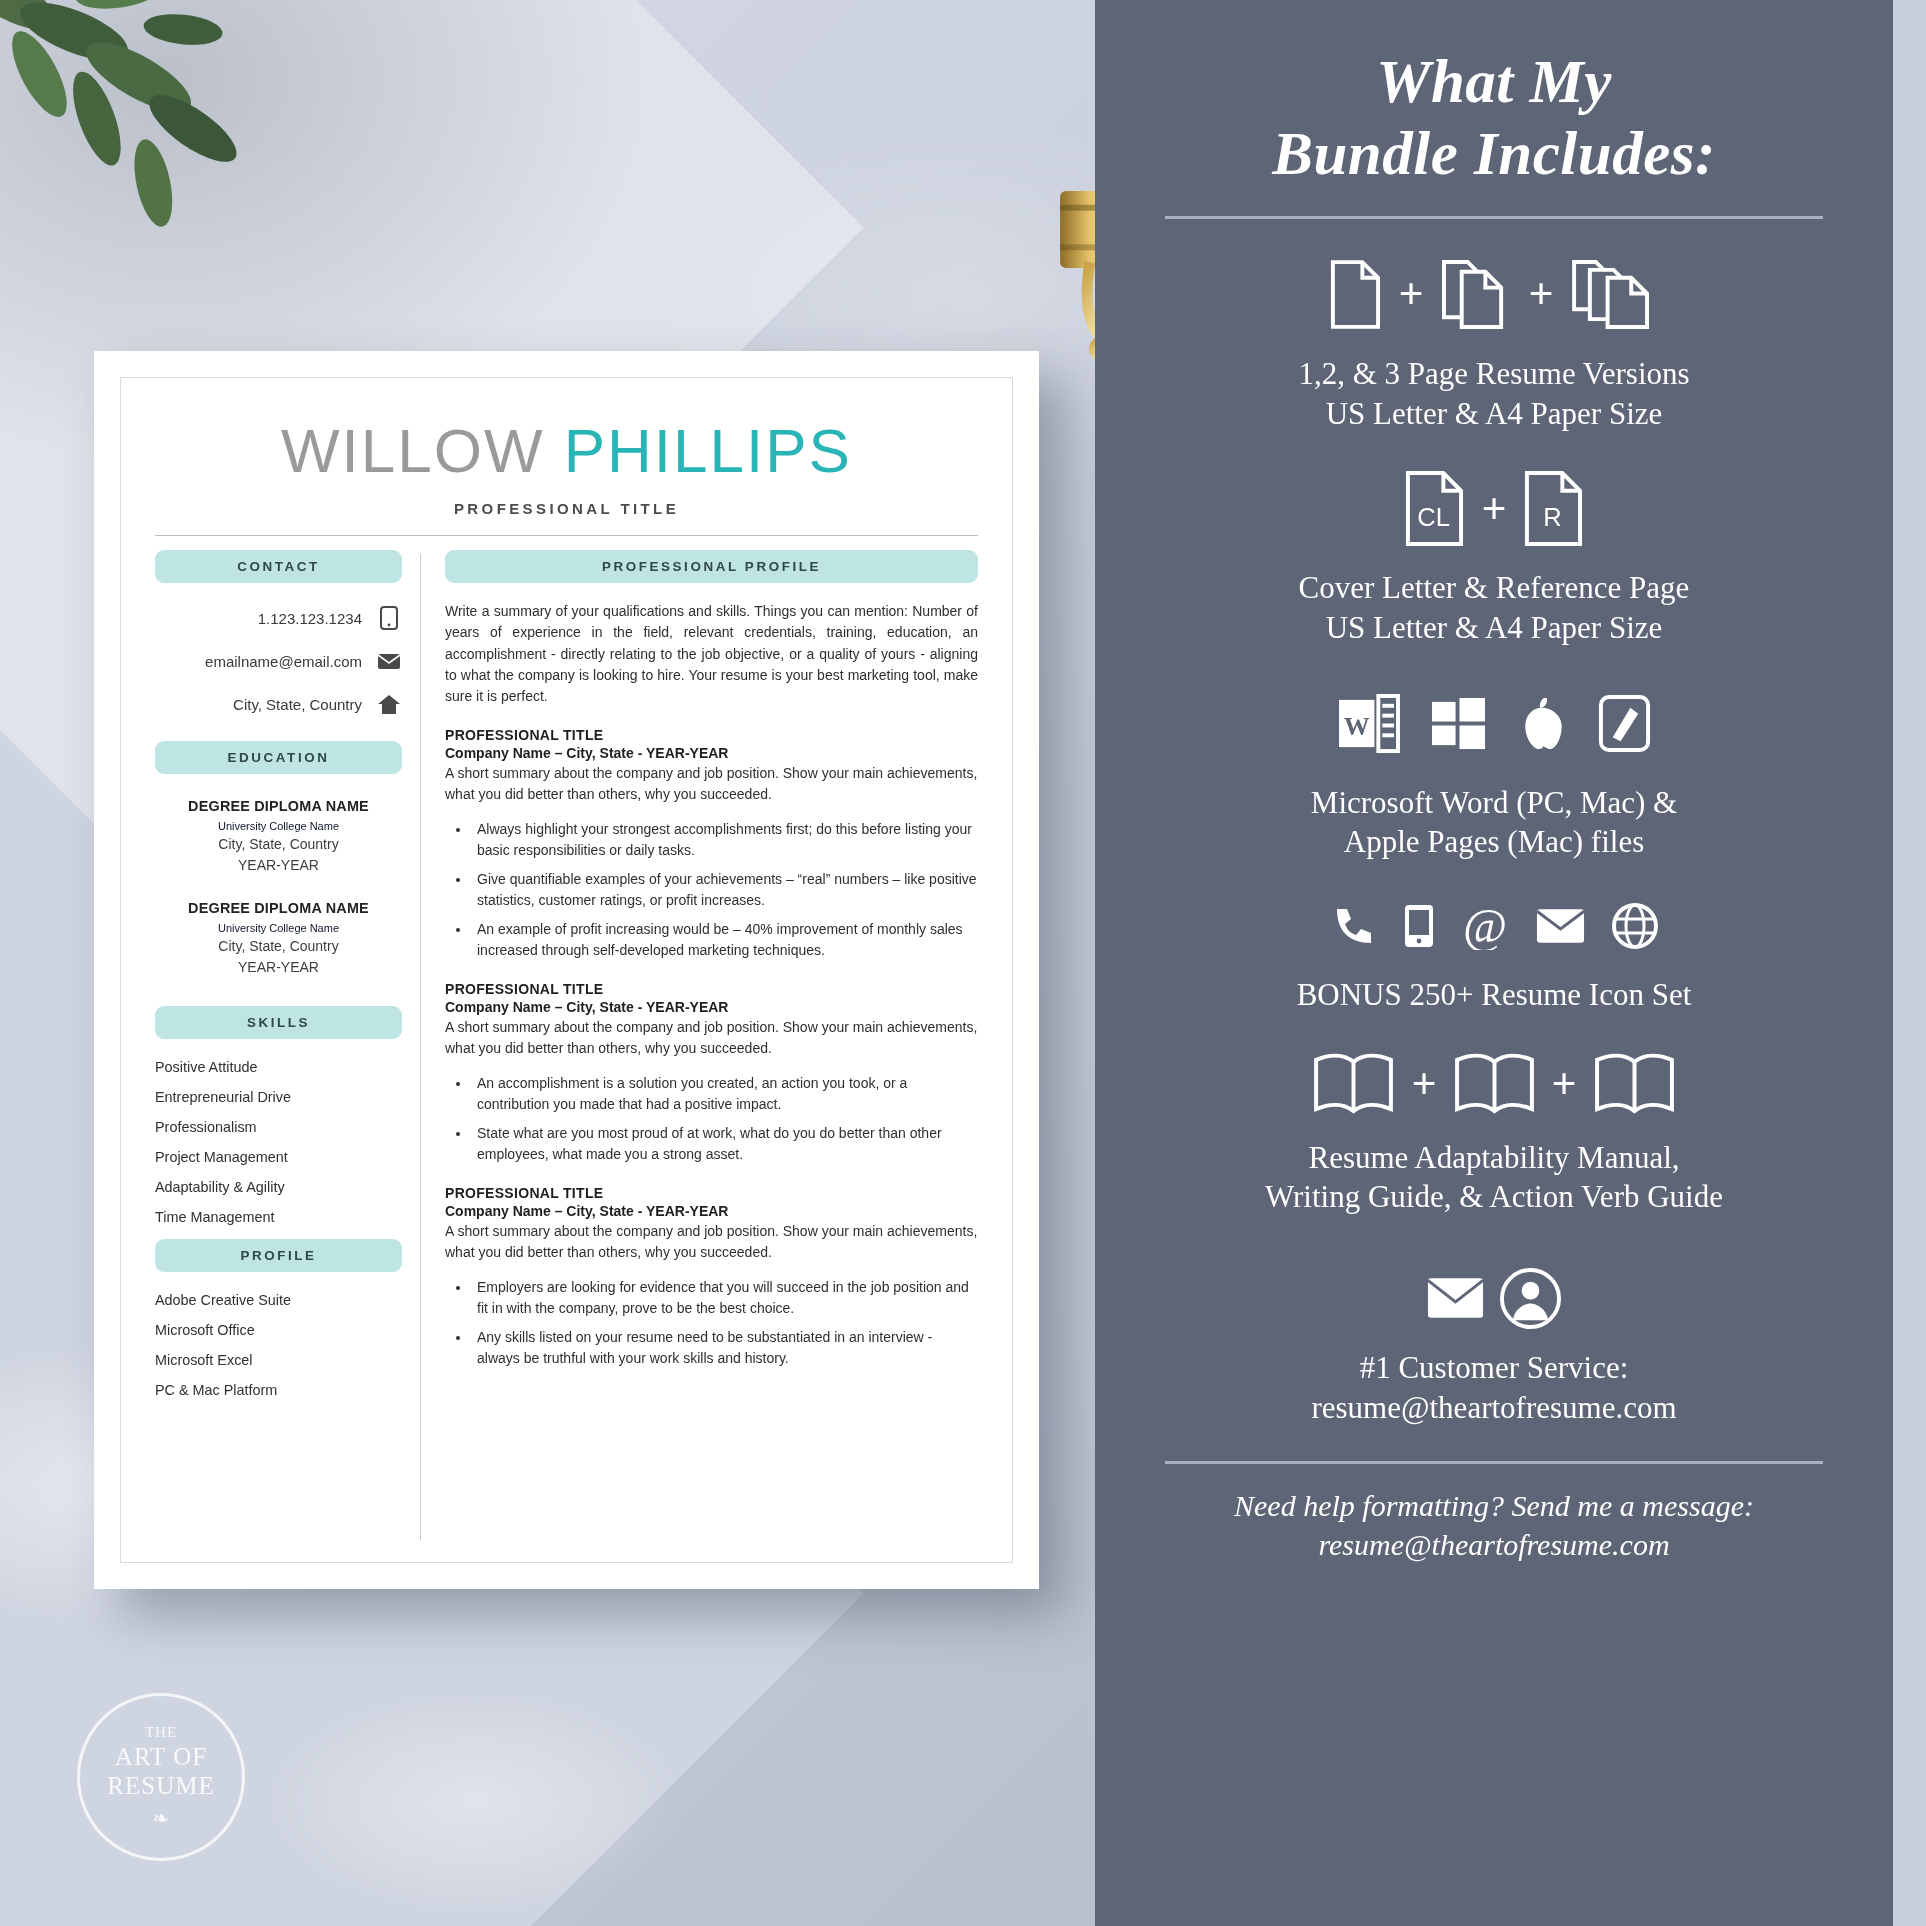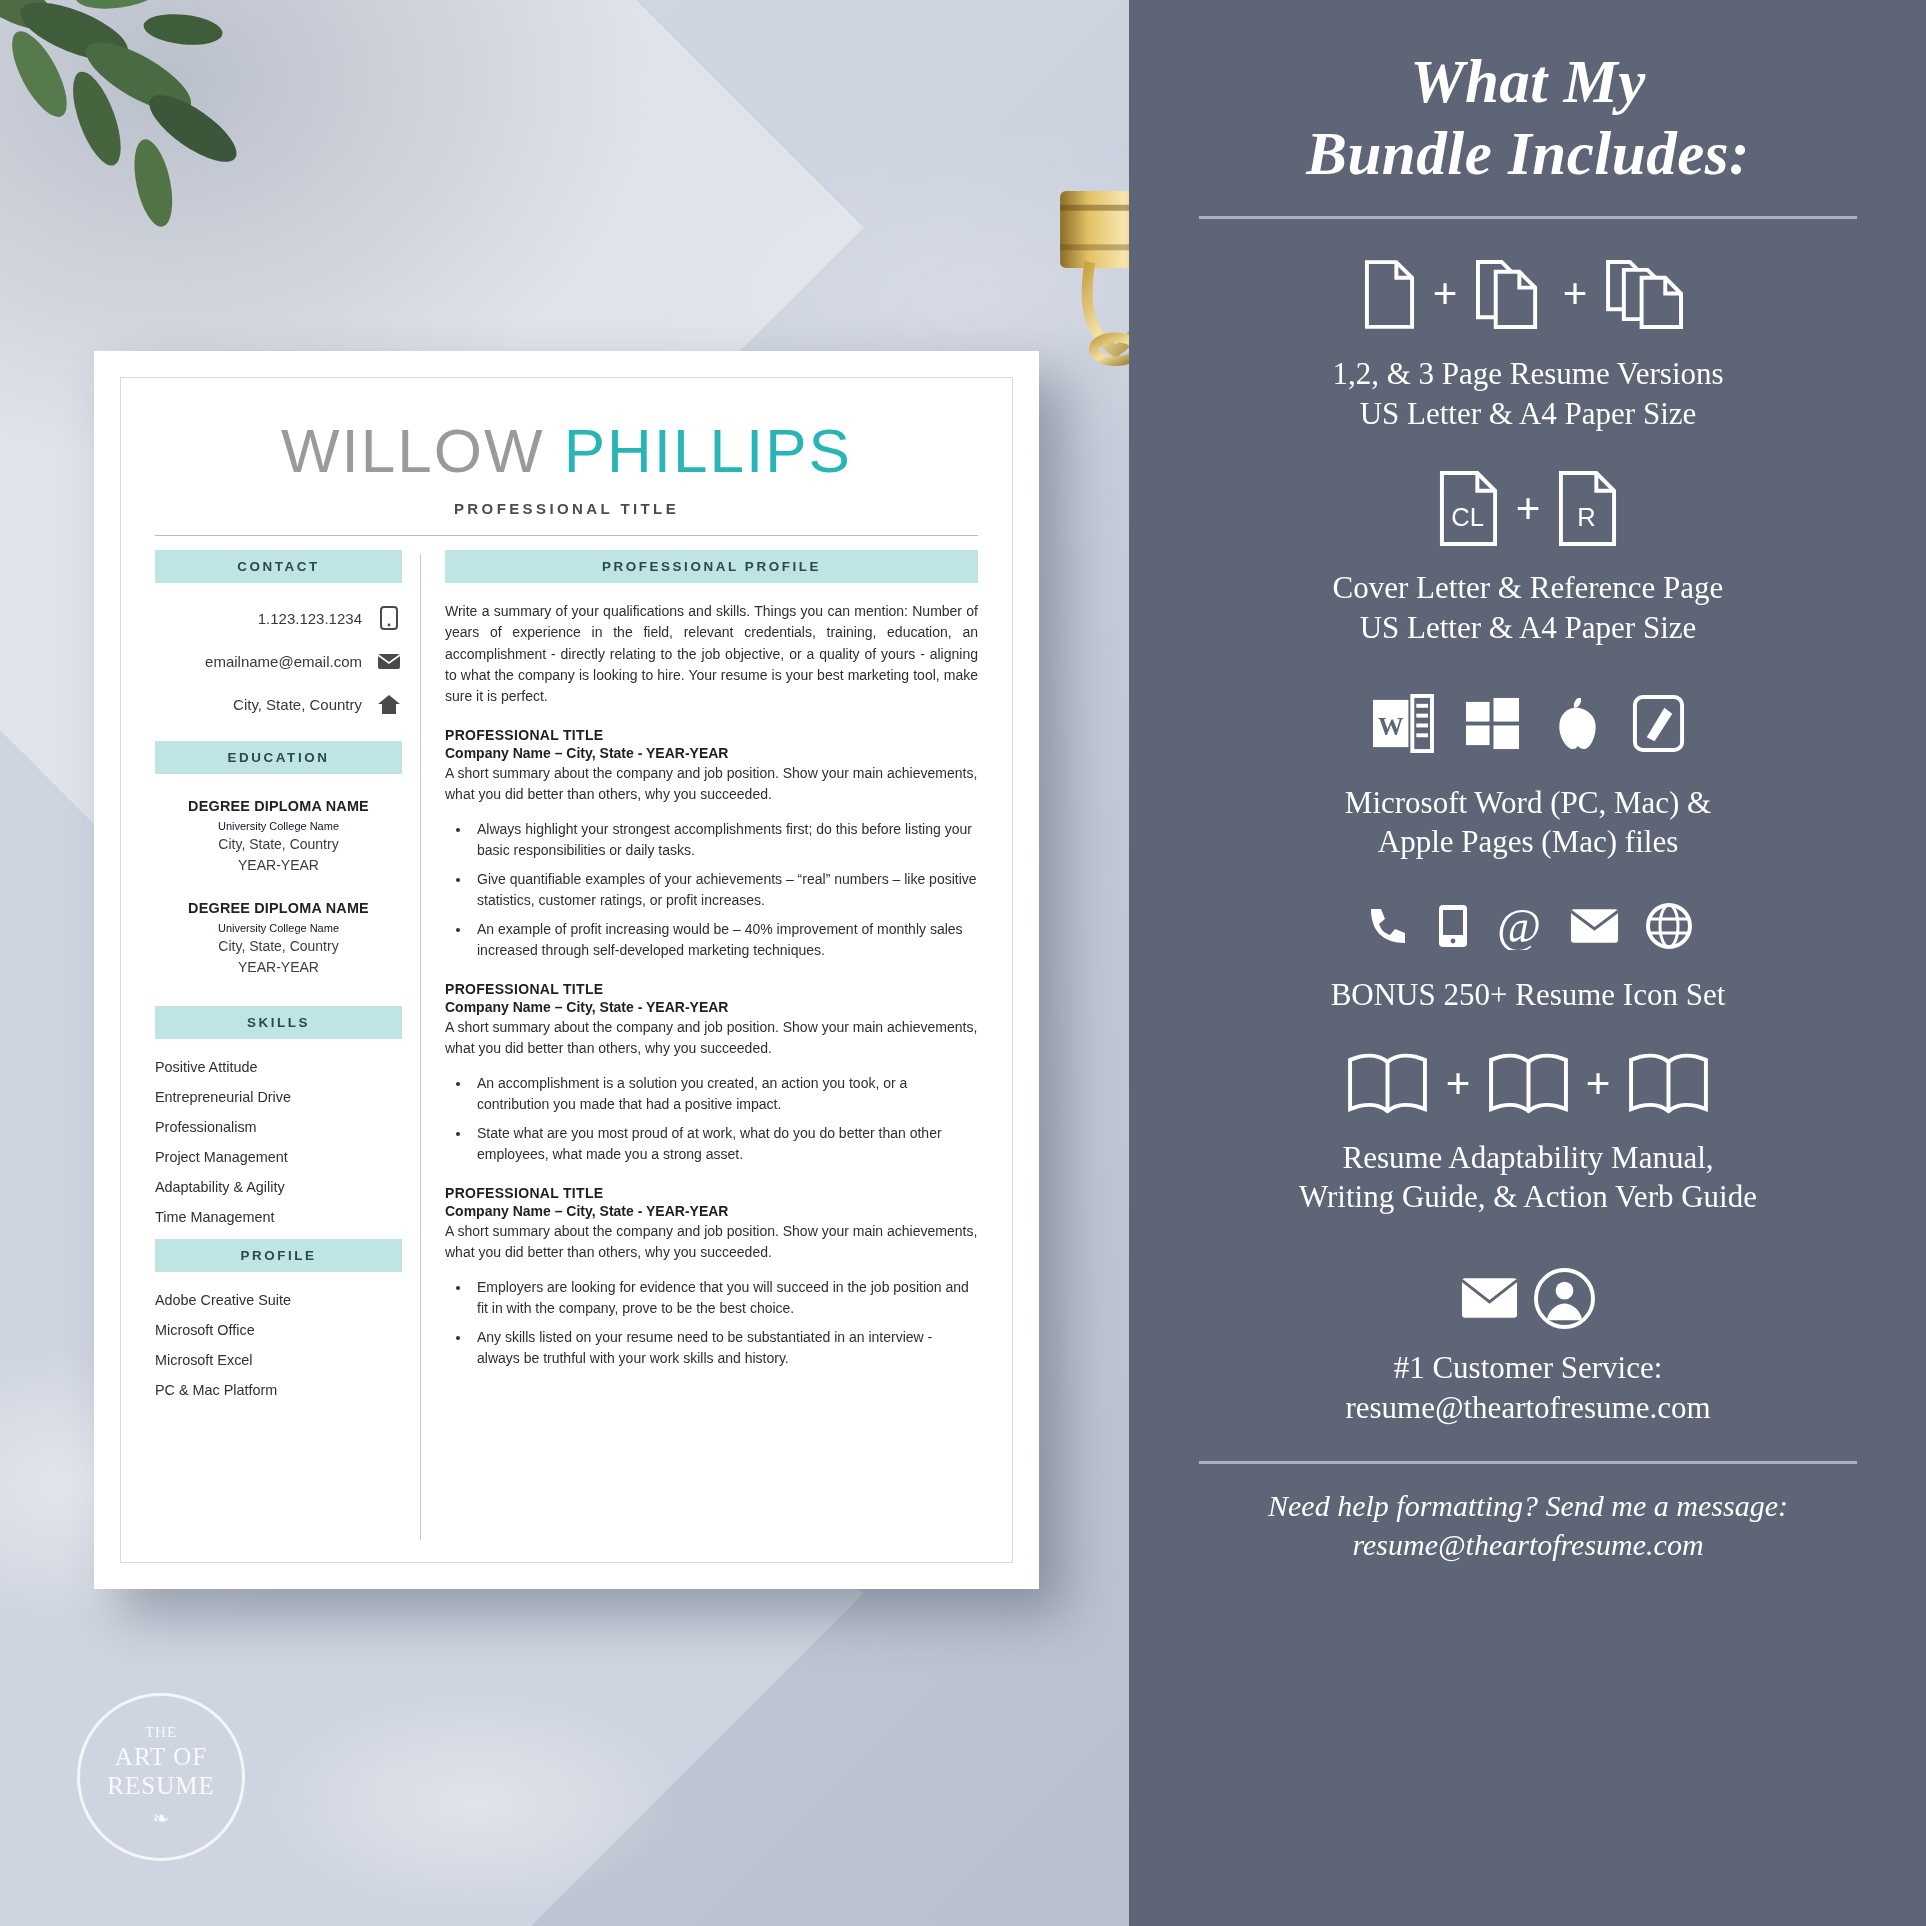--- a/index.html
+++ b/index.html
@@ -112,20 +112,21 @@
   #r-right { flex: 1; padding-left: 24px; }
 
   .sec-bar {
     background: #bfe4e4;
     color: #2f4848;
     text-align: center;
     font-size: 13.4px;
     font-weight: bold;
     letter-spacing: 2.6px;
     padding: 9px 0;
+    border-radius: 9px;
   }
   .contact-list { margin-top: 22px; }
   .contact-row {
     display: flex; align-items: center; justify-content: flex-end;
     gap: 14px; margin-bottom: 17px;
     font-size: 15px; color: #39393b;
   }
   .contact-row .ci { width: 26px; height: 26px; display: flex; align-items: center; justify-content: center; color: #4a4a4c; }
 
   .edu-block { text-align: center; margin-top: 22px; line-height: 1.5; }
@@ -143,21 +144,21 @@
   .job { margin-top: 20px; }
   .job-title { font-size: 14px; font-weight: bold; color: #1f1f21; letter-spacing: 0.3px; }
   .job-co { font-size: 14px; font-weight: bold; color: #1f1f21; margin-top: 2px; }
   .job-desc { font-size: 14px; color: #2f2f31; line-height: 1.5; margin-top: 2px; }
   ul.bul { margin: 14px 0 0 26px; }
   ul.bul li { font-size: 14px; color: #2f2f31; line-height: 1.5; margin-bottom: 8px; padding-left: 6px; }
 
   
   #right-panel {
     position: absolute;
-    left: 1129px; top: 0;
+    left: 1095px; top: 0;
     width: 798px; height: 1927px;
     background: #5d6577;
     color: #ffffff;
     font-family: "Liberation Serif", serif;
     text-align: center;
     padding: 36px 28px;
   }
   #right-panel .headline {
     font-size: 61px; font-style: italic; font-weight: bold;
     line-height: 1.18; letter-spacing: 0.5px;

